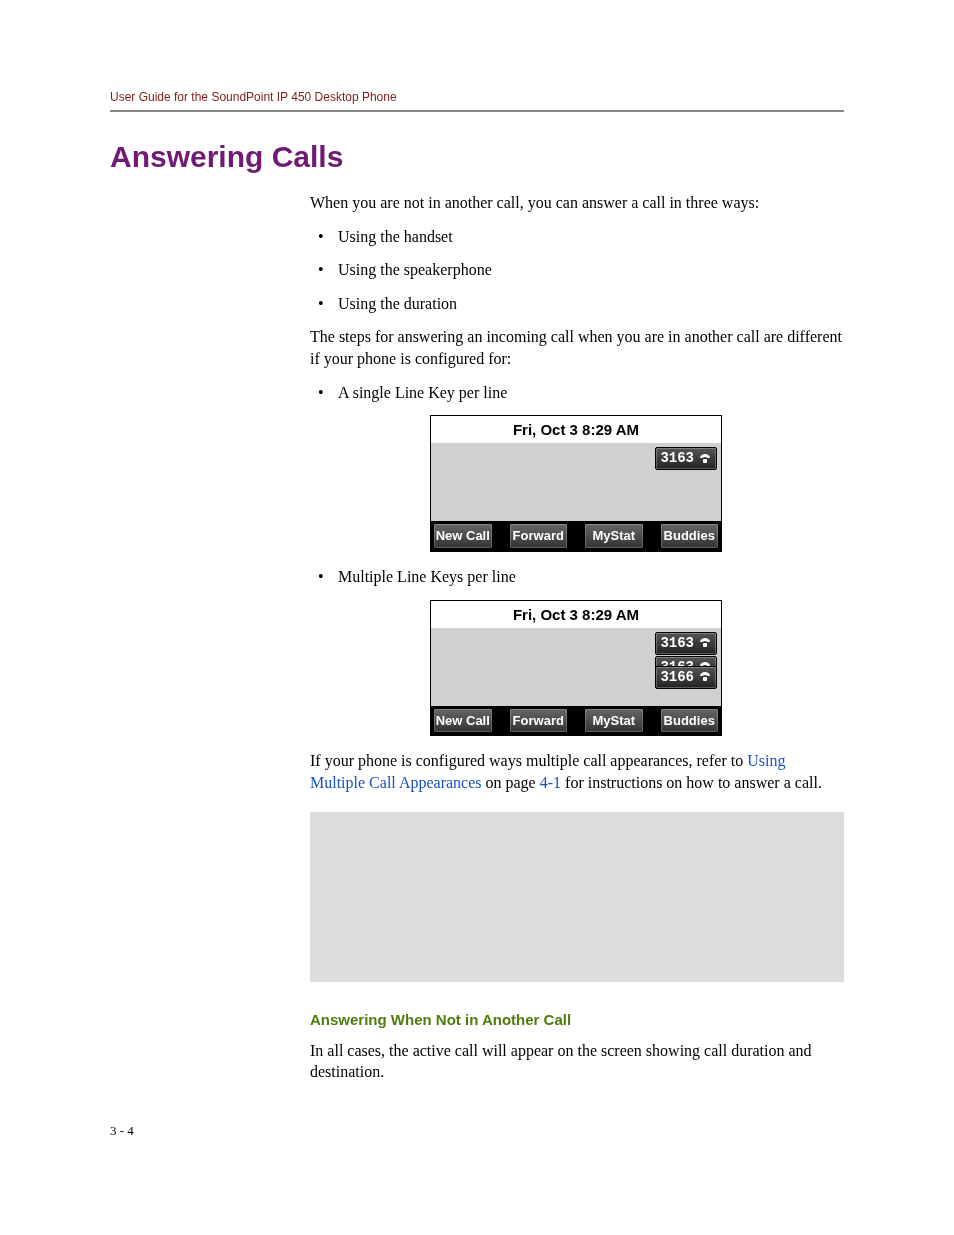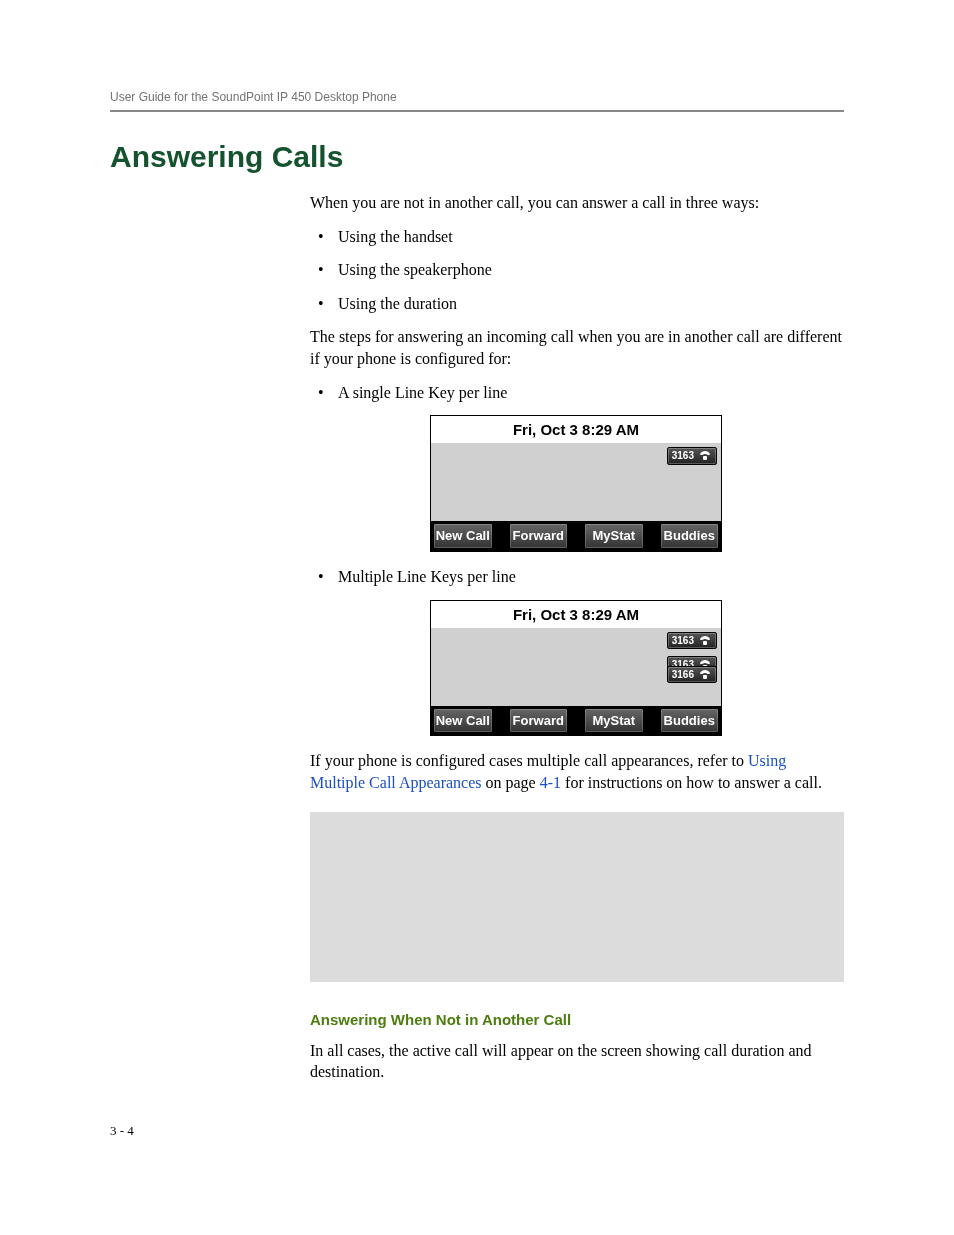--- a/index.html
+++ b/index.html
@@ -10,33 +10,33 @@
     color: #000;
     width: 954px;
   }
   .page {
     padding: 90px 110px 60px 110px;
     box-sizing: border-box;
   }
   .runhead {
     font-family: Arial, Helvetica, sans-serif;
     font-size: 12px;
-    color: #737373;
+    color: #7f1d1d;
     margin-bottom: 6px;
   }
   .rule {
     border: none;
     border-top: 2px solid #888;
     margin: 0 0 28px 0;
   }
   h1.section-title {
     font-family: Arial, Helvetica, sans-serif;
     font-weight: bold;
     font-size: 30px;
-    color: #14532d;
+    color: #701a75;
     margin: 0 0 18px 0;
   }
   .body-col {
     margin-left: 200px;
     font-size: 16px;
     line-height: 1.35;
   }
   .body-col p { margin: 0 0 10px 0; }
   ul.dash-list {
     list-style: none;
@@ -78,22 +78,23 @@
     position: absolute;
     right: 4px;
     display: flex;
     align-items: center;
     background: linear-gradient(#555,#222);
     border: 1px solid #000;
     border-radius: 2px;
     padding: 1px 4px;
     color: #fff;
     font-weight: bold;
-    font-size: 10px;
+    font-size: 14px;
     box-shadow: inset 0 0 0 1px rgba(255,255,255,0.25);
+    font-family: Liberation Mono, monospace;
   }
   .line-pill svg { margin-left: 4px; }
   .ps-softkeys {
     display: flex;
     background: #000;
     padding: 2px;
     gap: 16px;
   }
   .softkey {
     flex: 1;
@@ -205,21 +206,21 @@
       </div>
       <div class="ps-softkeys">
         <div class="softkey">New Call</div>
         <div class="softkey">Forward</div>
         <div class="softkey">MyStat</div>
         <div class="softkey">Buddies</div>
       </div>
     </div>
 
     <p>
-      <span>If your phone is configured cases multiple call appearances, refer to </span><a class="doclink">Using Multiple Call Appearances</a><span> on page </span><a class="doclink">4-1</a><span> for instructions on how to answer a call.</span>
+      <span>If your phone is configured ways multiple call appearances, refer to </span><a class="doclink">Using Multiple Call Appearances</a><span> on page </span><a class="doclink">4-1</a><span> for instructions on how to answer a call.</span>
     </p>
 
     <div class="note-box"></div>
 
     <h3 class="sub-title">Answering When Not in Another Call</h3>
     <p>In all cases, the active call will appear on the screen showing call duration and destination.</p>
 
   </div>
 
   <div class="pagenum">3 - 4</div>

